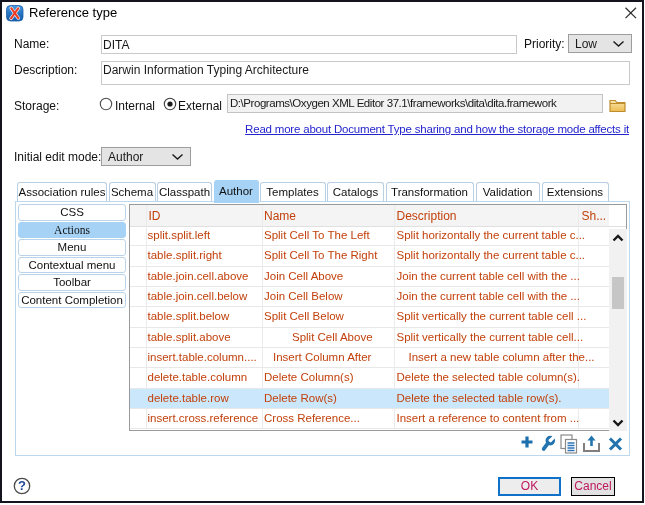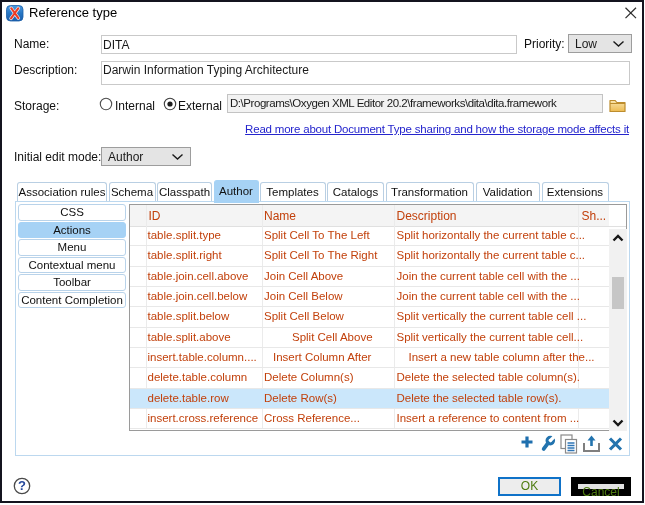--- a/index.html
+++ b/index.html
@@ -10,21 +10,21 @@
   .dlg{left:0;top:0;width:640px;height:499px;border:2px solid #14141f;background:#fff;}
   .inp{background:#fff;border:1px solid #c9c9c9;font-size:12px;box-sizing:border-box;}
   .combo{background:#e4e4e4;border:1px solid #9d9d9d;box-sizing:border-box;font-size:12px;}
   .tab{top:182px;height:20px;background:#fff;border:1px solid #b9cfe3;border-bottom:none;
        border-radius:3px 3px 0 0;box-sizing:border-box;text-align:center;
        font-size:11.5px;line-height:19px;white-space:nowrap;color:#101010;}
   .sbtn{left:18px;width:108px;height:16.6px;background:#fff;border:1px solid #b9d3ea;
         border-radius:3px;box-sizing:border-box;text-align:center;font-size:11.5px;
         line-height:15px;color:#101010;white-space:nowrap;}
   .cell{position:absolute;font-size:11.5px;line-height:20.3px;white-space:nowrap;color:#c2410c;}
-  .btn{box-sizing:border-box;text-align:center;font-size:12px;color:#4d7c0f;}
+  .btn{box-sizing:border-box;text-align:center;font-size:12px;color:#be185d;}
 </style>
 </head>
 <body>
 <div class="abs dlg"></div>
 
 <svg class="abs" style="left:6px;top:5px" width="18" height="17" viewBox="0 0 18 17">
   <defs>
     <linearGradient id="oxg" x1="0" y1="0" x2="0" y2="1">
       <stop offset="0" stop-color="#4d9ae0"></stop>
         <stop offset="0.5" stop-color="#2776c4"></stop>
@@ -54,21 +54,21 @@
 <div class="abs lbl" style="left:14px;top:100px;">Storage:</div>
 <svg class="abs" style="left:99px;top:97px" width="14" height="14" viewBox="0 0 14 14">
   <circle cx="7" cy="7" r="5.7" fill="#fff" stroke="#4e4e4e" stroke-width="1.1"></circle>
 </svg>
 <div class="abs lbl" style="left:115px;top:100px;">Internal</div>
 <svg class="abs" style="left:163px;top:97px" width="14" height="14" viewBox="0 0 14 14">
   <circle cx="7" cy="7" r="5.7" fill="#fff" stroke="#3e3e3e" stroke-width="1.1"></circle>
   <circle cx="7" cy="7" r="2.6" fill="#1c1c1c"></circle>
 </svg>
 <div class="abs lbl" style="left:178px;top:100px;">External</div>
-<div class="abs inp" style="left:227px;top:94px;width:376px;height:19px;background:#f2f2f2;border-color:#c3c3c3;padding:2px 0 0 2px;font-size:11.5px;letter-spacing:-0.45px;">D:\Programs\Oxygen XML Editor 20.2\frameworks\dita\dita.framework</div>
+<div class="abs inp" style="left:227px;top:94px;width:376px;height:19px;background:#f2f2f2;border-color:#c3c3c3;padding:2px 0 0 2px;font-size:11.5px;letter-spacing:-0.45px;">D:\Programs\Oxygen XML Editor 37.1\frameworks\dita\dita.framework</div>
 <svg class="abs" style="left:609px;top:97px" width="17" height="17" viewBox="0 0 17 17">
   <defs>
       <linearGradient id="fg" x1="0" y1="0" x2="0" y2="1">
     <stop offset="0" stop-color="#f9e5ae"></stop>
         <stop offset="1" stop-color="#edbb51"></stop>
       </linearGradient>
     </defs>
   <path d="M1 3.5 h5.2 l1.6 2 H16 v9 H1 z" fill="url(#fg)" stroke="#bd8d2e" stroke-width="1.2" stroke-linejoin="round"></path>
   <path d="M1 6.5 h15" stroke="#bd8d2e" stroke-width="1"></path>
 </svg>
@@ -87,21 +87,21 @@
 <div class="abs tab" style="left:213.5px;width:45px;top:180px;height:23px;background:#a6d2f5;border-color:#a6d2f5;line-height:20px;z-index:3;">Author</div>
 <div class="abs tab" style="left:259.5px;width:66px;">Templates</div>
 <div class="abs tab" style="left:327px;width:57px;">Catalogs</div>
 <div class="abs tab" style="left:385.5px;width:88px;">Transformation</div>
 <div class="abs tab" style="left:475.5px;width:64px;">Validation</div>
 <div class="abs tab" style="left:541.5px;width:67px;">Extensions</div>
 
 <div class="abs" style="left:15px;top:201px;width:615px;height:255px;border:1.5px solid #bcd8ef;box-sizing:border-box;z-index:1;"></div>
 
 <div class="abs sbtn" style="top:204.3px;">CSS</div>
-<div class="abs sbtn" style="top:221.8px;background:#a6d2f5;border-color:#a6d2f5;">Actions</div>
+<div class="abs sbtn" style="top:221.8px;background:#a6d2f5;border-color:#a6d2f5;font-family:Liberation Serif, serif;">Actions</div>
 <div class="abs sbtn" style="top:239.3px;">Menu</div>
 <div class="abs sbtn" style="top:256.8px;">Contextual menu</div>
 <div class="abs sbtn" style="top:274.3px;">Toolbar</div>
 <div class="abs sbtn" style="top:291.8px;">Content Completion</div>
 
 <div class="abs" style="left:129px;top:203.5px;width:497.5px;height:227px;border:1px solid #9a9a9a;box-sizing:border-box;background:#fff;z-index:2;" id="tbl">
 
   <div class="abs" style="left:0;top:0;width:478.5px;height:21px;background:#f4f4f4;"></div>
   <div class="abs" style="left:0;top:0;width:495.5px;height:21px;border-bottom:1px solid #e0e0e0;"></div>
   <div class="cell" style="left:18.5px;top:1.5px;line-height:21px;font-size:12px;">ID</div>
@@ -111,21 +111,21 @@
 
   <div class="abs" style="left:15.5px;top:0;width:1px;height:224px;background:#ebebeb;"></div>
   <div class="abs" style="left:131.5px;top:0;width:1px;height:224px;background:#ebebeb;"></div>
   <div class="abs" style="left:263.5px;top:0;width:1px;height:224px;background:#ebebeb;"></div>
   <div class="abs" style="left:448px;top:0;width:1px;height:224px;background:#ebebeb;"></div>
 
   <div class="abs" style="left:0;top:183px;width:478.5px;height:20.3px;background:#cbe7fb;"></div>
 
   <div id="rows">
       <div class="abs" style="left:0;top:40.900000000000006px;width:478.5px;height:1px;background:#e8e8e8;"></div>
-      <div class="cell" style="left:17.5px;top:20.6px;">table.split.type</div>
+      <div class="cell" style="left:17.5px;top:20.6px;">split.split.left</div>
       <div class="cell" style="left:134px;top:20.6px;">Split Cell To The Left</div>
       <div class="cell" style="left:266.5px;top:20.6px;">Split horizontally the current table c...</div>
       <div class="abs" style="left:0;top:61.2px;width:478.5px;height:1px;background:#e8e8e8;"></div>
       <div class="cell" style="left:17.5px;top:40.900000000000006px;">table.split.right</div>
       <div class="cell" style="left:134px;top:40.900000000000006px;">Split Cell To The Right</div>
       <div class="cell" style="left:266.5px;top:40.900000000000006px;">Split horizontally the current table c...</div>
       <div class="abs" style="left:0;top:81.5px;width:478.5px;height:1px;background:#e8e8e8;"></div>
       <div class="cell" style="left:17.5px;top:61.2px;">table.join.cell.above</div>
       <div class="cell" style="left:134px;top:61.2px;">Join Cell Above</div>
       <div class="cell" style="left:266.5px;top:61.2px;">Join the current table cell with the ...</div>
@@ -189,13 +189,13 @@
 </svg>
 <svg class="abs" style="left:608px;top:437px" width="15" height="14" viewBox="0 0 15 14">
   <path d="M2 1.5 L13 12.5 M13 1.5 L2 12.5" stroke="#2273ae" stroke-width="3.1"></path>
 </svg>
 
 <svg class="abs" style="left:13px;top:477px" width="18" height="18" viewBox="0 0 18 18">
   <circle cx="9" cy="9" r="7.7" fill="#fff" stroke="#4a4a4a" stroke-width="1.3"></circle>
   <text x="9" y="13.2" text-anchor="middle" font-family="Liberation Sans" font-size="13" font-weight="bold" fill="#24479b">?</text>
 </svg>
 <div class="abs btn" style="left:498px;top:476.5px;width:63px;height:19px;border:2px solid #0f72c8;background:#ededed;line-height:15px;">OK</div>
-<div class="abs btn" style="left:571px;top:476.5px;width:60px;height:19px;border:7px solid #000000;background:#e2e2e2;line-height:17px;">Cancel</div>
+<div class="abs btn" style="left:571px;top:476.5px;width:44px;height:19px;border:1px solid #000000;background:#e2e2e2;line-height:17px;">Cancel</div>
 
 </body></html>

